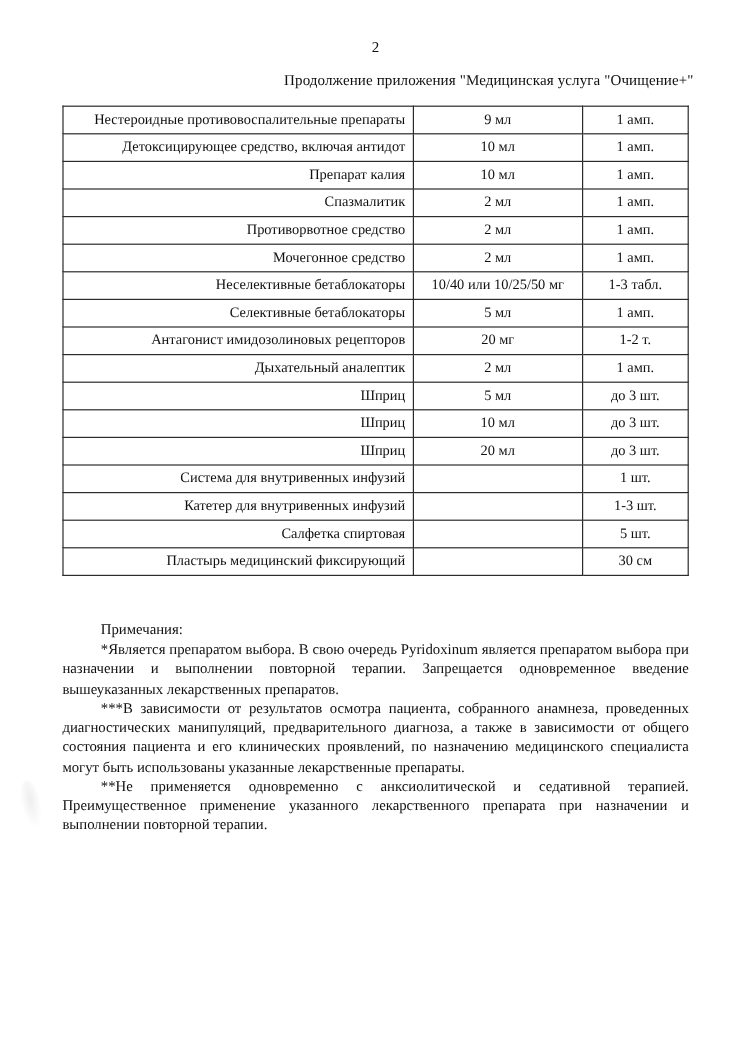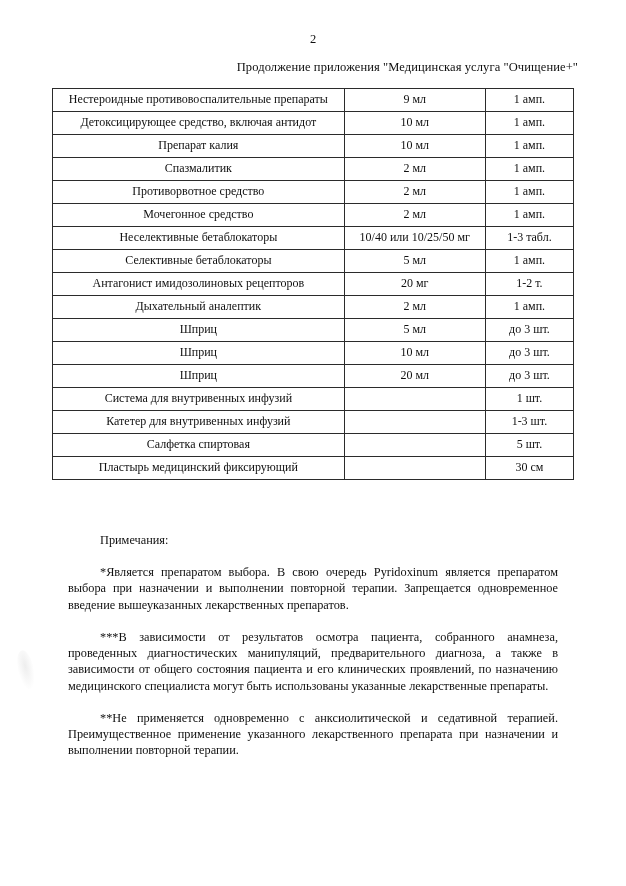--- a/index.html
+++ b/index.html
@@ -47,21 +47,21 @@
     font-size: 12px;
   }
   table.drug-table td {
     border: 1px solid #2b2b2b;
     padding: 3px 6px 4px 6px;
     height: 15px;
     vertical-align: middle;
   }
   td.c-name {
     width: 300px;
-    text-align: center;
+    text-align: right;
     padding-left: 7px;
     margin-left: 40px;
   }
   td.c-dose {
     width: 140px;
     text-align: center;
   }
   td.c-qty {
     width: 82px;
     text-align: center;
@@ -74,21 +74,21 @@
   .notes {
     position: absolute;
     top: 516px;
     left: 52px;
     width: 522px;
     font-size: 12.3px;
     line-height: 1.32;
     text-align: justify;
   }
   .notes p {
-    margin: 16px;
+    margin: 0;
     text-indent: 32px;
   }
   .notes p.title {
     text-indent: 32px;
     margin-bottom: 1px;
   }
   .smudge {
     position: absolute;
     left: 18px;
     top: 650px;

